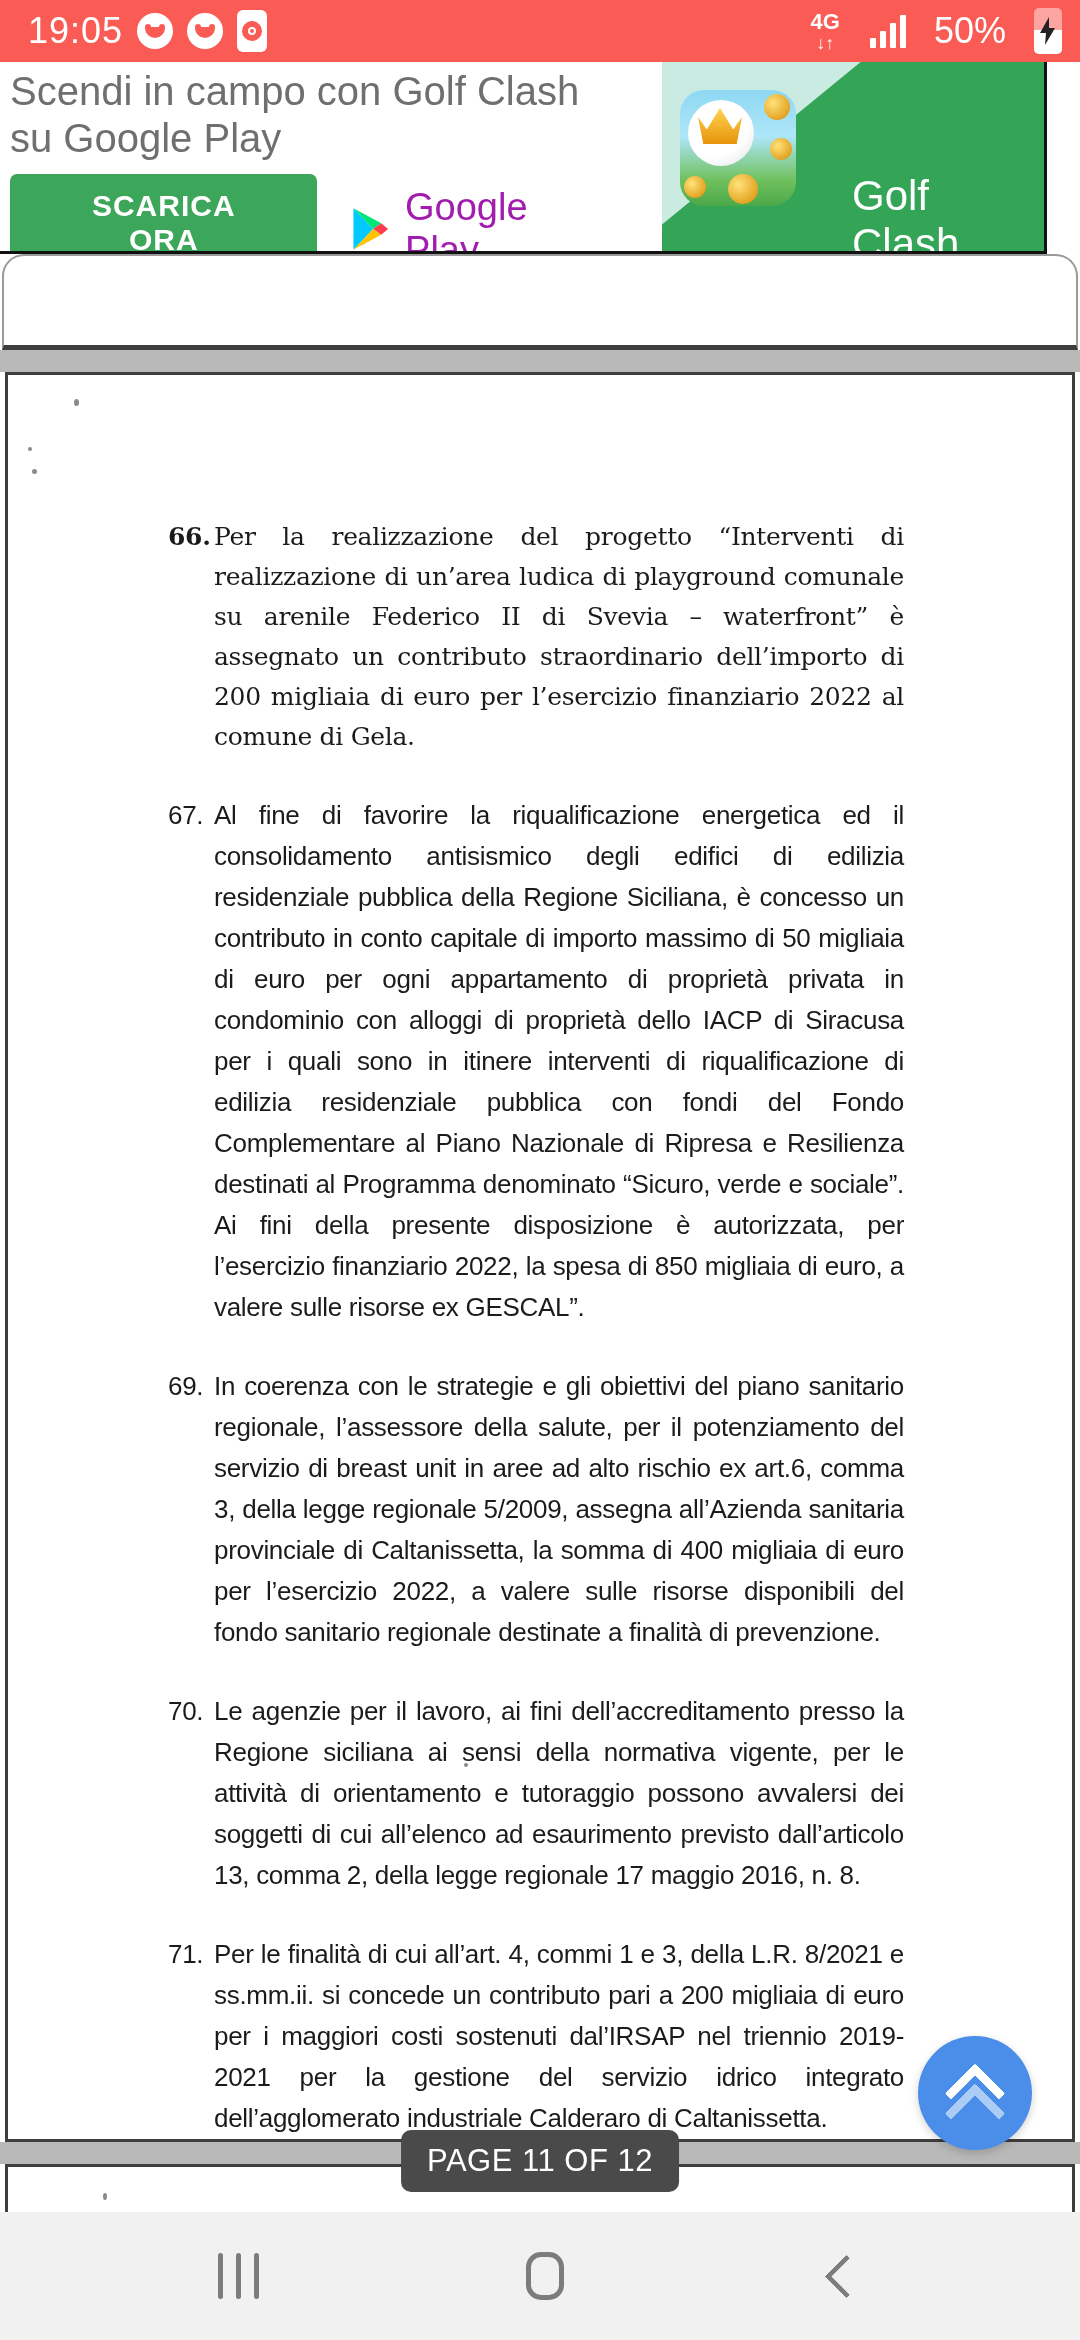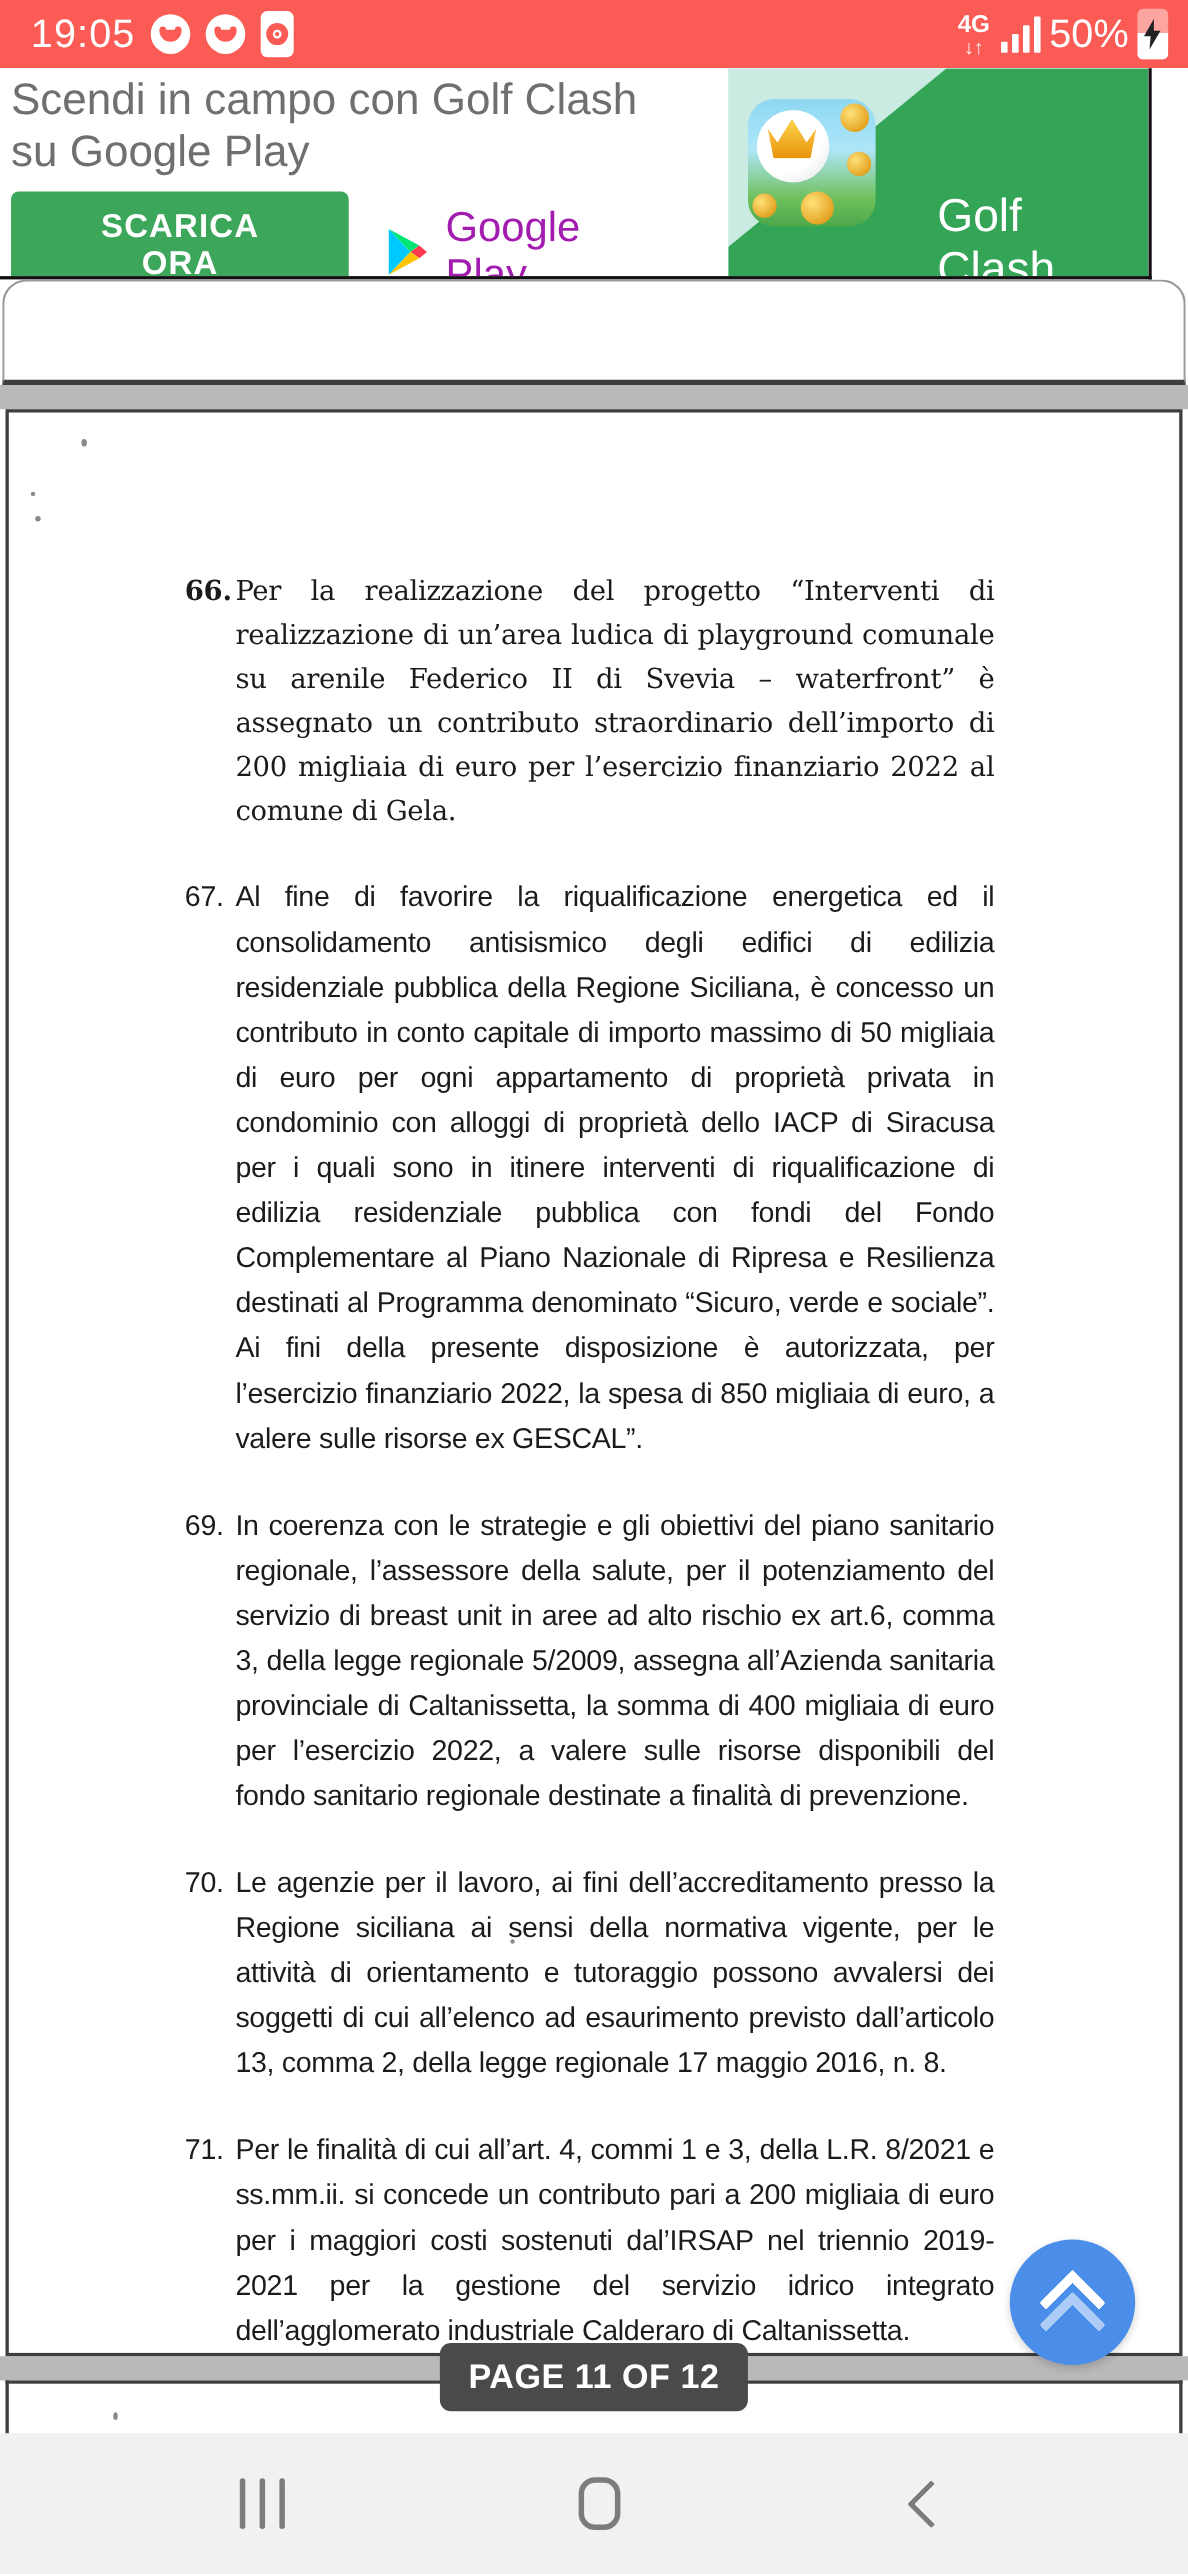--- a/index.html
+++ b/index.html
@@ -15,21 +15,21 @@
   }
   .sb-left{display:flex;align-items:center;gap:14px;}
   .sb-time{font-size:36px;font-weight:400;letter-spacing:1px;}
   .smiley{width:36px;height:36px;border-radius:50%;background:#fff;position:relative;}
   .smiley::before,.smiley::after{content:"";position:absolute;top:11px;width:6px;height:6px;border-radius:50%;background:#FB5B55;}
   .smiley::before{left:8px;} .smiley::after{right:8px;}
   .smiley .mouth{position:absolute;left:8px;top:14px;width:20px;height:11px;border-radius:0 0 20px 20px;background:#FB5B55;}
   .appnotif{width:30px;height:42px;border-radius:6px;background:#fff;position:relative;}
   .appnotif::before{content:"";position:absolute;left:5px;top:11px;width:20px;height:20px;border-radius:50%;background:#FB5B55;}
   .appnotif::after{content:"";position:absolute;left:11px;top:17px;width:8px;height:8px;border-radius:50%;border:2px solid #fff;box-sizing:border-box;}
-  .sb-right{display:flex;align-items:center;gap:8px;}
+  .sb-right{display:flex;align-items:center;gap:28px;}
   .net4g{display:flex;flex-direction:column;align-items:center;line-height:1;margin-right:2px;}
   .net4g .g{font-size:22px;font-weight:700;}
   .net4g .arrows{font-size:18px;margin-top:1px;opacity:.9;}
   .sigbars{display:flex;align-items:flex-end;gap:4px;height:34px;}
   .sigbars i{width:6px;background:#fff;border-radius:1px;display:block;}
   .sigbars i:nth-child(1){height:10px;} .sigbars i:nth-child(2){height:17px;}
   .sigbars i:nth-child(3){height:25px;} .sigbars i:nth-child(4){height:33px;}
   .sb-batt-pct{font-size:36px;}
   .battery{width:28px;height:46px;border-radius:5px;position:relative;overflow:hidden;background:rgba(255,255,255,.45);}
   .battery::before{content:"";position:absolute;left:0;bottom:0;width:100%;height:52%;background:#fff;}
@@ -70,21 +70,21 @@
   .page.next{height:294px;border-bottom:none;}
   .doc-content{position:absolute;left:160px;right:168px;top:142px;color:#1b1b1b;}
   .para{position:relative;padding-left:46px;text-align:justify;margin-bottom:38px;}
   .para .num{position:absolute;left:0;top:0;}
   .para.serif{font-family:"DejaVu Serif","Liberation Serif",serif;font-size:25px;line-height:40px;letter-spacing:-0.3px;}
   .para.serif .num{font-weight:700;}
   .para.sans{font-family:"Liberation Sans",sans-serif;font-size:26px;line-height:41px;letter-spacing:-0.3px;}
   .speck{position:absolute;background:#8a8a8a;border-radius:50%;}
   
   .page-badge{position:absolute;left:50%;transform:translateX(-50%);top:2130px;
-    background:#4A4A4A;color:#fff;font-size:31px;font-weight:700;letter-spacing:.5px;
+    background:#4A4A4A;color:#fff;font-size:31px;font-weight:400;letter-spacing:.5px;
     padding:13px 26px;border-radius:10px;z-index:5;}
   .fab{position:absolute;left:918px;top:2036px;width:114px;height:114px;border-radius:50%;
     background:#4B8EE9;z-index:5;box-shadow:0 3px 8px rgba(0,0,0,.18);}
   .fab .chev{position:absolute;left:50%;width:34px;height:34px;
     border-style:solid;border-width:9px 9px 0 0;border-radius:3px;
     transform:translateX(-50%) rotate(-45deg);}
   .fab .chev.c1{top:36px;border-color:#fff;}
   .fab .chev.c2{top:56px;border-color:rgba(255,255,255,.55);}
   
   .navbar{position:absolute;left:0;bottom:0;width:1080px;height:128px;background:#F1F1F1;

